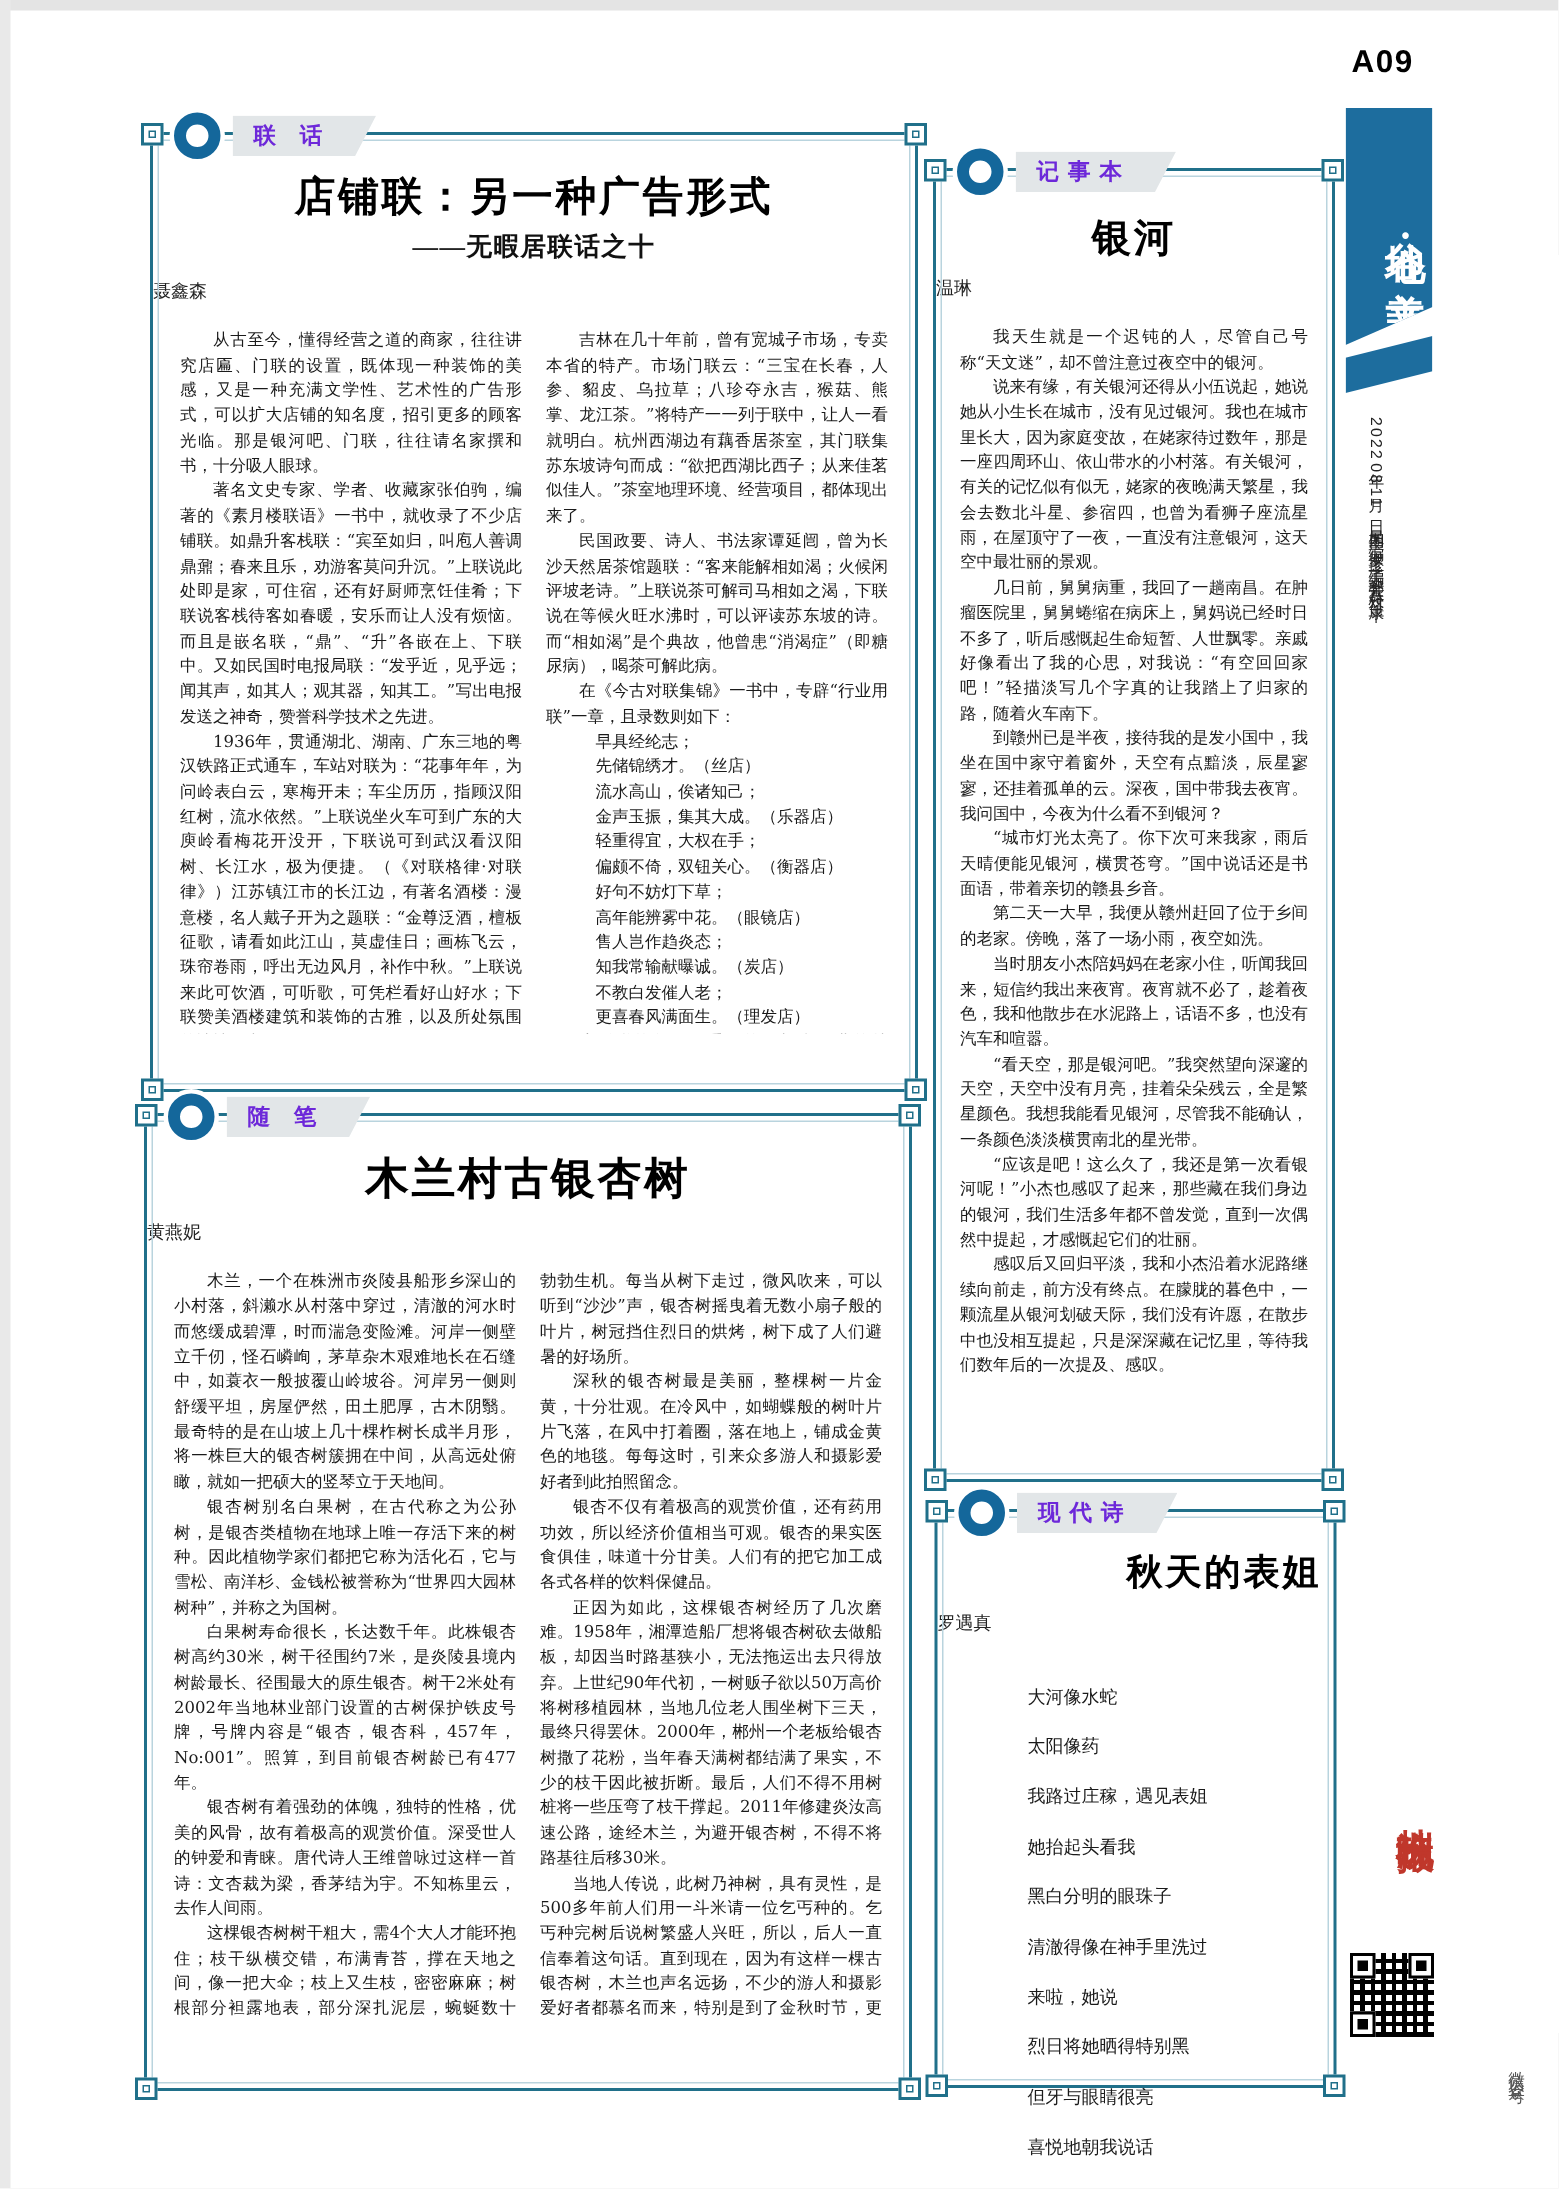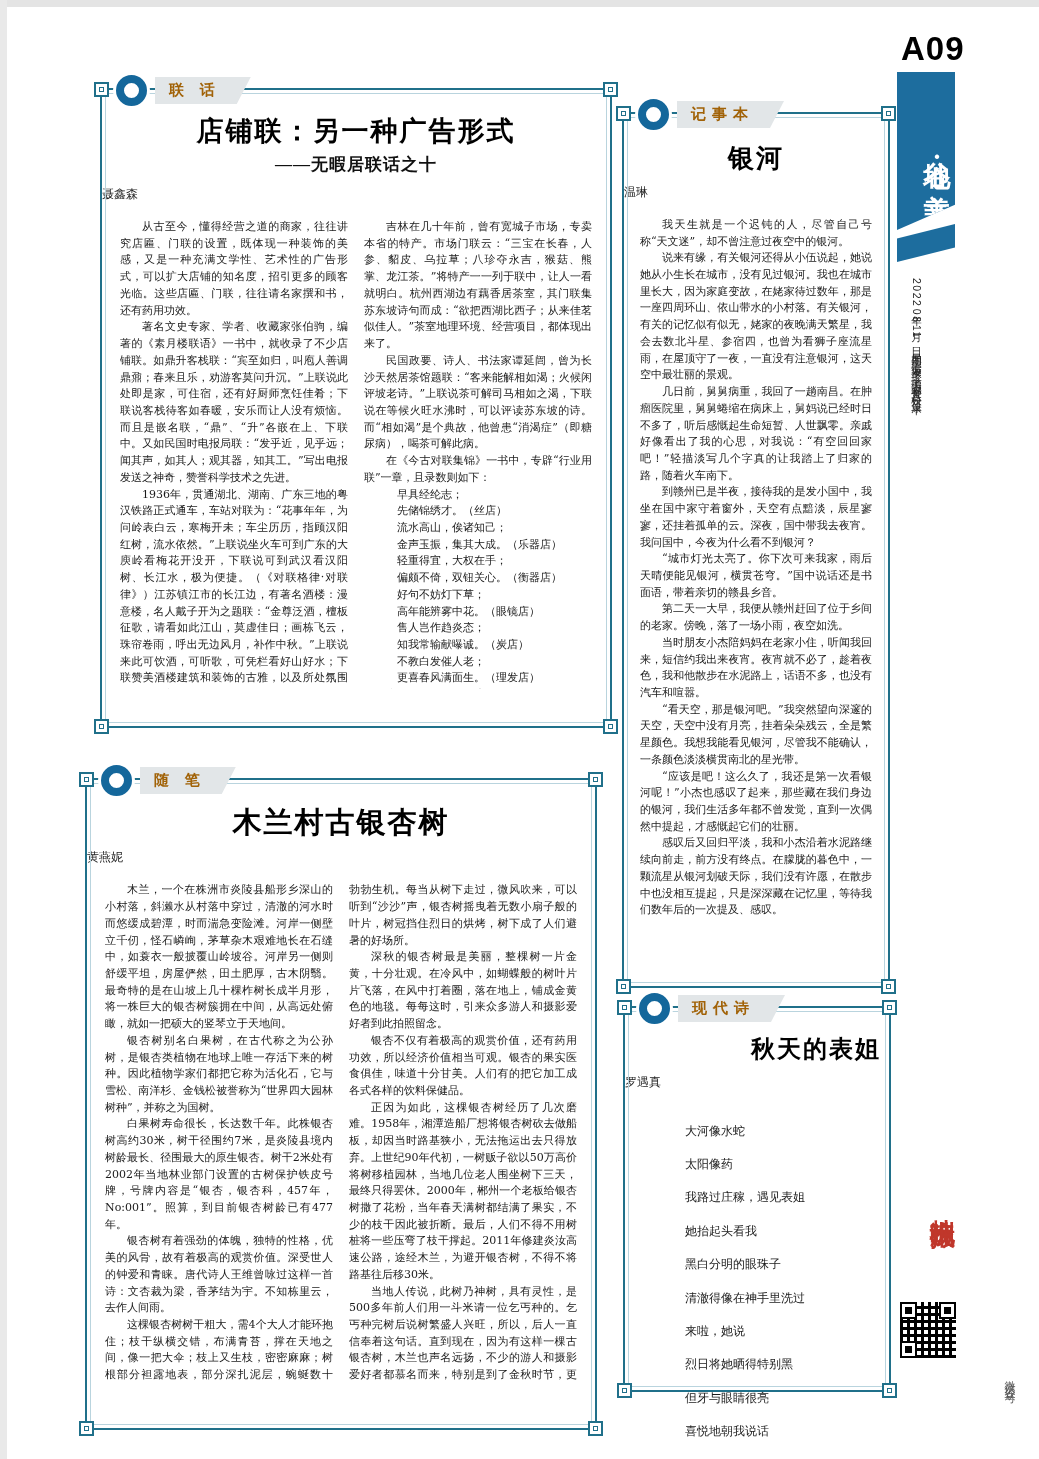--- a/index.html
+++ b/index.html
@@ -10,21 +10,21 @@
 
   
   .box{position:absolute;border:2px solid #20708a;background:#fff;box-sizing:border-box;}
   .box::after{content:"";position:absolute;inset:3px;border:1px solid #b9d4de;pointer-events:none;}
   .corner{position:absolute;width:11px;height:11px;background:#fff;border:2px solid #20708a;z-index:3;}
   .c-tl{top:-8px;left:-8px}.c-tr{top:-8px;right:-8px}.c-bl{bottom:-8px;left:-8px}.c-br{bottom:-8px;right:-8px}
   .corner::after{content:"";position:absolute;inset:3px;background:#fff;border:1px solid #20708a;}
 
   .tag{position:absolute;top:-15px;left:14px;display:flex;align-items:center;z-index:4;}
   .tag-circle{width:15px;height:15px;border:8px solid #14679b;border-radius:50%;background:#fff;display:inline-block;box-shadow:0 0 0 3px #fff;}
-  .tag-ribbon{margin-left:8px;background:#e2e6e8;color:#a16207;font-weight:bold;font-size:15px;
+  .tag-ribbon{margin-left:8px;background:#e2e6e8;color:#6d28d9;font-weight:bold;font-size:15px;
       letter-spacing:6px;padding:4px 30px 4px 14px;clip-path:polygon(0 0,100% 0,calc(100% - 14px) 100%,0 100%);
       font-family:"Liberation Serif",serif;white-space:nowrap;}
 
   .headline{margin:26px 8px 0;text-align:center;font-family:"Liberation Serif",serif;font-weight:900;color:#000;letter-spacing:2px;line-height:1.15;}
   .b1 .headline{font-size:27px;}
   .b2 .headline{font-size:29px;}
   .b3 .headline{font-size:26px;margin-top:30px;}
   .b4 .headline{font-size:24px;margin-top:28px;text-align:right;}
   .subtitle{text-align:center;font-family:"Liberation Serif",serif;font-weight:bold;font-size:17px;margin-top:6px;letter-spacing:1px;}
   .author{text-align:left;font-size:12px;margin:10px 0 12px;color:#222;font-family:"Liberation Serif",serif;}
@@ -33,27 +33,27 @@
   .col{flex:1;min-width:0;overflow:hidden;}
   .single{padding:4px 16px 10px;overflow:hidden;}
   .para{font-size:11px;line-height:1.52;text-align:justify;text-indent:2em;margin:0;
         font-family:"DejaVu Serif","Liberation Serif",serif;color:#1a1a1a;}
   .cont{text-indent:0;}
   .verse{font-size:11px;line-height:1.52;text-indent:3em;margin:0;text-align:left;
          font-family:"DejaVu Serif","Liberation Serif",serif;color:#1a1a1a;}
   .poem-line{font-size:12px;line-height:1.45;margin:16px 0 0 44px;text-align:left;
          font-family:"DejaVu Serif","Liberation Serif",serif;color:#1a1a1a;}
   .b1{left:100px;top:88px;width:512px;height:640px;}
-  .b2{left:85px;top:742px;width:512px;height:652px;margin-top:36px;}
+  .b2{left:96px;top:742px;width:512px;height:652px;}
   .b3{left:622px;top:112px;width:268px;height:876px;}
   .b4{left:623px;top:1006px;width:268px;height:386px;}
   .b3 .single{height:740px;} .b1 .cols{height:470px;} .b2 .cols{height:500px;}
 
   
-  .pageno{position:absolute;left:901px;top:30px;font-size:33px;font-weight:bold;letter-spacing:1px;color:#000;}
+  .pageno{position:absolute;left:901px;top:30px;font-size:21px;font-weight:bold;letter-spacing:1px;color:#000;}
   .banner-main{position:absolute;left:897px;top:72px;width:58px;height:158px;background:#1d6d9e;
       clip-path:polygon(0 0,100% 0,100% 84%,0 100%);
       writing-mode:vertical-rl;text-orientation:upright;color:#fff;font-weight:bold;font-size:27px;
       font-family:"Liberation Serif",serif;letter-spacing:1px;padding-top:12px;box-sizing:border-box;text-align:left;
       display:flex;justify-content:center;}
   .banner-tail{position:absolute;left:897px;top:224px;width:58px;height:38px;background:#1d6d9e;
       clip-path:polygon(0 38%,100% 0,100% 62%,0 100%);}
   .dateline{position:absolute;left:910px;top:278px;height:330px;writing-mode:vertical-rl;
       font-size:10.5px;color:#222;letter-spacing:1.5px;}
   .masthead{position:absolute;left:899px;top:1198px;width:56px;writing-mode:vertical-rl;text-orientation:upright;
@@ -81,21 +81,21 @@
     <div class="corner c-br"></div>
     <div class="tag">
       <span class="tag-circle"></span>
       <span class="tag-ribbon">联 话</span>
     </div>
     <h1 class="headline">店铺联：另一种广告形式</h1>
     <div class="subtitle">——无暇居联话之十</div>
     <div class="author">聂鑫森</div>
     <div class="cols">
       <div class="col">
-          <div class="para">从古至今，懂得经营之道的商家，往往讲究店匾、门联的设置，既体现一种装饰的美感，又是一种充满文学性、艺术性的广告形式，可以扩大店铺的知名度，招引更多的顾客光临。这些店匾、门联，往往请名家撰和书，还有药用功效。</div>
+          <div class="para">从古至今，懂得经营之道的商家，往往讲究店匾、门联的设置，既体现一种装饰的美感，又是一种充满文学性、艺术性的广告形式，可以扩大店铺的知名度，招引更多的顾客光临。那是银河吧、门联，往往请名家撰和书，十分吸人眼球。</div>
           <div class="para">著名文史专家、学者、收藏家张伯驹，编著的《素月楼联语》一书中，就收录了不少店铺联。如鼎升客栈联：“宾至如归，叫庖人善调鼎鼐；春来且乐，劝游客莫问升沉。”上联说此处即是家，可住宿，还有好厨师烹饪佳肴；下联说客栈待客如春暖，安乐而让人没有烦恼。而且是嵌名联，“鼎”、“升”各嵌在上、下联中。又如民国时电报局联：“发乎近，见乎远；闻其声，如其人；观其器，知其工。”写出电报发送之神奇，赞誉科学技术之先进。</div>
           <div class="para">1936年，贯通湖北、湖南、广东三地的粤汉铁路正式通车，车站对联为：“花事年年，为问岭表白云，寒梅开未；车尘历历，指顾汉阳红树，流水依然。”上联说坐火车可到广东的大庾岭看梅花开没开，下联说可到武汉看汉阳树、长江水，极为便捷。（《对联格律·对联律》）江苏镇江市的长江边，有著名酒楼：漫意楼，名人戴子开为之题联：“金尊泛酒，檀板征歌，请看如此江山，莫虚佳日；画栋飞云，珠帘卷雨，呼出无边风月，补作中秋。”上联说来此可饮酒，可听歌，可凭栏看好山好水；下联赞美酒楼建筑和装饰的古雅，以及所处氛围的诗情画意。</div>
         </div>
       <div class="col">
           <div class="para">吉林在几十年前，曾有宽城子市场，专卖本省的特产。市场门联云：“三宝在长春，人参、貂皮、乌拉草；八珍夺永吉，猴菇、熊掌、龙江茶。”将特产一一列于联中，让人一看就明白。杭州西湖边有藕香居茶室，其门联集苏东坡诗句而成：“欲把西湖比西子；从来佳茗似佳人。”茶室地理环境、经营项目，都体现出来了。</div>
           <div class="para">民国政要、诗人、书法家谭延闿，曾为长沙天然居茶馆题联：“客来能解相如渴；火候闲评坡老诗。”上联说茶可解司马相如之渴，下联说在等候火旺水沸时，可以评读苏东坡的诗。而“相如渴”是个典故，他曾患“消渴症”（即糖尿病），喝茶可解此病。</div>
           <div class="para">在《今古对联集锦》一书中，专辟“行业用联”一章，且录数则如下：</div>
           <div class="verse">早具经纶志；</div>
           <div class="verse">先储锦绣才。（丝店）</div>
           <div class="verse">流水高山，俟诸知己；</div>

